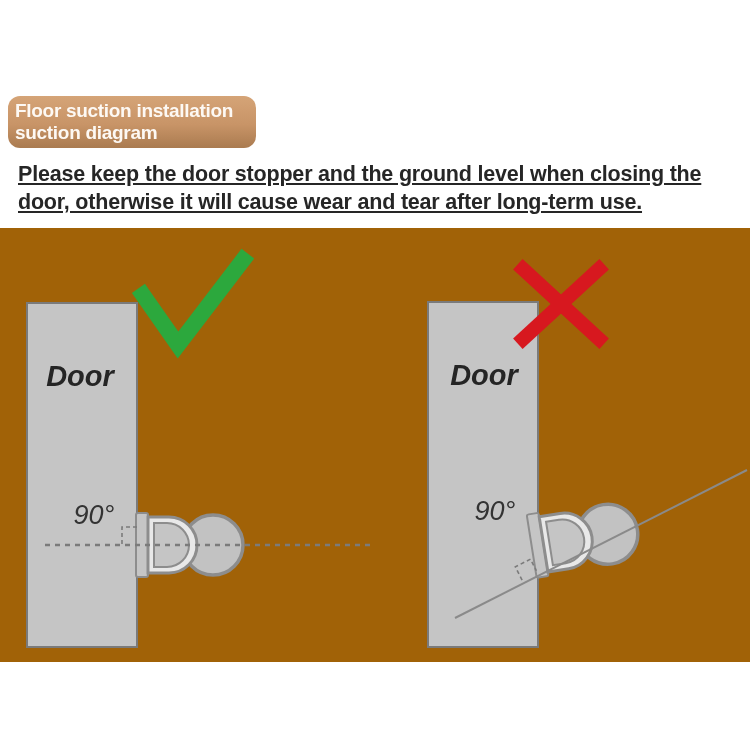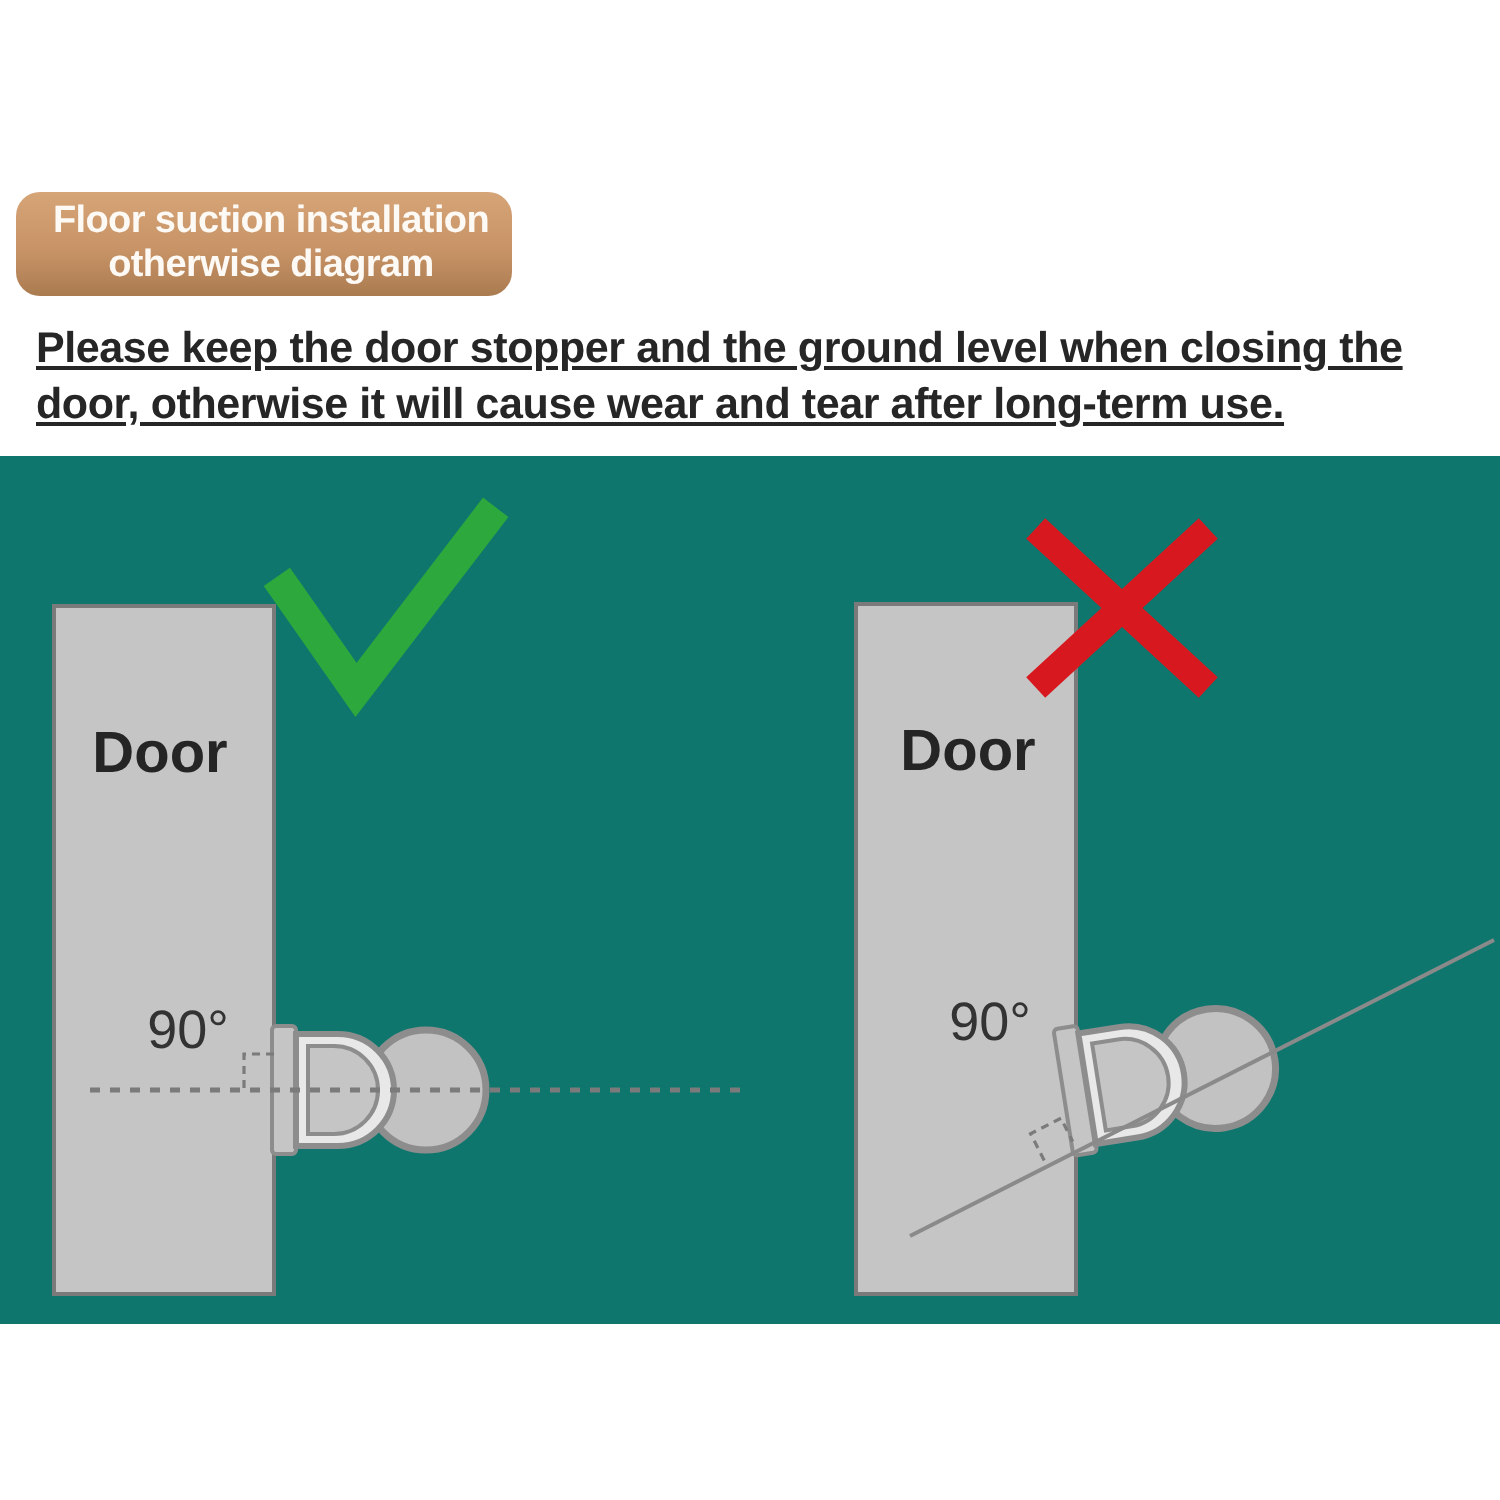--- a/index.html
+++ b/index.html
@@ -7,52 +7,53 @@
     width:750px;height:750px;background:#ffffff;
     font-family:"Liberation Sans", sans-serif;
     position:relative;overflow:hidden;
   }
   .badge{
     position:absolute;left:8px;top:96px;width:248px;height:52px;
     background:linear-gradient(180deg,#d5a477 0%,#c89467 55%,#aa7b50 100%);
     border-radius:12px;
     color:#fdf9f4;font-weight:bold;font-size:19px;line-height:22px;
     padding:4px 0 0 7px;box-sizing:border-box;
-    letter-spacing:-0.3px;overflow:hidden;white-space:nowrap;text-align:center;
+    letter-spacing:-0.3px;overflow:hidden;white-space:nowrap;
   }
   .instructions{
     position:absolute;left:18px;top:160px;width:716px;
     color:#262626;font-weight:bold;font-size:21.5px;line-height:28px;
     letter-spacing:-0.2px;
     text-decoration:underline;
   }
   .panel{
     position:absolute;left:0;top:228px;width:750px;height:434px;
-    background:#0f766e;
+    background:#a16207;
+    font-style:italic;
   }
   .panel svg{display:block;}
   .door{fill:#c5c5c5;stroke:#7a7a7a;stroke-width:2;}
   .door-label{fill:#252525;font-weight:bold;font-size:29px;font-family:"Liberation Sans",sans-serif;}
   .angle-label{fill:#333333;font-size:27px;font-family:"Liberation Sans",sans-serif;}
   .ball{fill:#c2c2c2;stroke:#8d8d8d;stroke-width:3.5;}
   .plate{fill:#c5c5c5;stroke:#8d8d8d;stroke-width:2;}
   .douter{fill:#e8e8e8;stroke:#8d8d8d;stroke-width:3;}
   .dinner{fill:#c5c5c5;stroke:#8d8d8d;stroke-width:2;}
   .dash{stroke:#7b7b7b;stroke-width:2.5;stroke-dasharray:5 5;fill:none;}
   .dashsm{stroke:#7b7b7b;stroke-width:1.6;stroke-dasharray:4 3;fill:none;}
   .solidline{stroke:#8a8a8a;stroke-width:2;fill:none;}
   .check{fill:none;stroke:#2ca83d;stroke-width:16;stroke-linecap:square;stroke-linejoin:miter;}
   .cross line{stroke:#d7181f;stroke-width:14;stroke-linecap:square;}
 </style>
 </head>
 <body>
 
 <div class="badge">
   <div>Floor suction installation</div>
-  <div>otherwise diagram</div>
+  <div>suction diagram</div>
 </div>
 
 <div class="instructions">Please keep the door stopper and the ground level when closing the door, otherwise it will cause wear and tear after long-term use.</div>
 
 <div class="panel">
   <svg width="750" height="434" viewBox="0 0 750 434">
 
     <g>
       <rect class="door" x="27" y="75" width="110" height="344"></rect>
 

